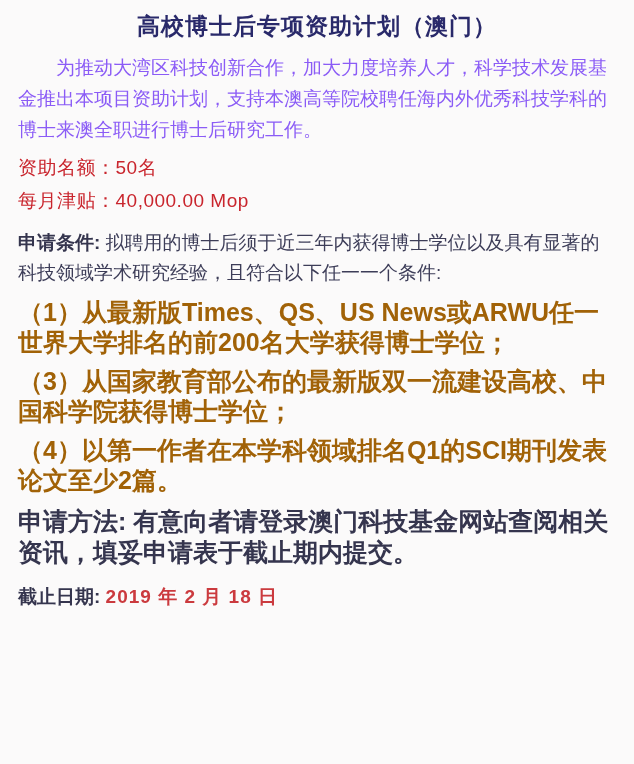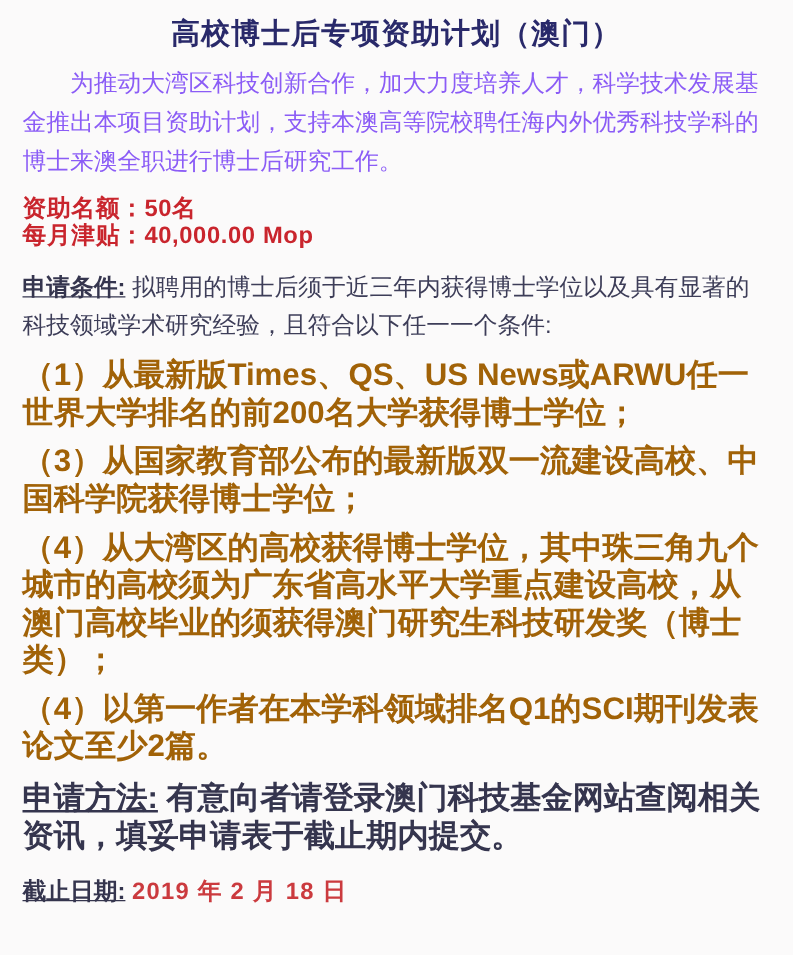--- a/index.html
+++ b/index.html
@@ -31,37 +31,36 @@
   .intro {
     font-size: 19px;
     line-height: 31px;
     color: #8b5cf6;
     text-indent: 2em;
     margin: 10px 0 12px 0;
   }
   .stat {
     font-size: 19px;
     line-height: 21px;
-    font-weight: 700;
+    font-weight: 400;
     color: #c9252d;
-    margin: 0 0;
+    margin: 12px 0;
     letter-spacing: 0.5px;
   }
   .cond {
     font-size: 19px;
     line-height: 30px;
     color: #3d3d58;
     margin: 17px 0 0 0;
   }
   .cond .label,
   .method .label,
   .deadline .label {
     font-weight: 700;
     color: #35354e;
-    text-decoration: underline;
   }
   .item {
     font-size: 25px;
     line-height: 30px;
     font-weight: 700;
     color: #a16207;
     margin: 9px 0;
   }
   .item:first-of-type { margin-top: 14px; }
   .method {
@@ -100,21 +99,20 @@
   <p class="cond">
     <span class="label">申请条件:</span>
     <span>拟聘用的博士后须于近三年内获得博士学位以及具有显著的科技领域学术研究经验，且符合以下任一一个条件:</span>
   </p>
 
   <p class="item">（1）从最新版Times、QS、US News或ARWU任一世界大学排名的前200名大学获得博士学位；</p>
 
 
   <p class="item">（3）从国家教育部公布的最新版双一流建设高校、中国科学院获得博士学位；</p>
 
-  <p class="item">（4）从大湾区的高校获得博士学位，其中珠三角九个城市的高校须为广东省高水平大学重点建设高校，从澳门高校毕业的须获得澳门研究生科技研发奖（博士类）；</p>
 
   <p class="item">（4）以第一作者在本学科领域排名Q1的SCI期刊发表论文至少2篇。</p>
 
   <p class="method">
     <span class="label">申请方法:</span>
     <span>有意向者请登录澳门科技基金网站查阅相关资讯，填妥申请表于截止期内提交。</span>
   </p>
 
   <p class="deadline">
     <span class="label">截止日期:</span>

